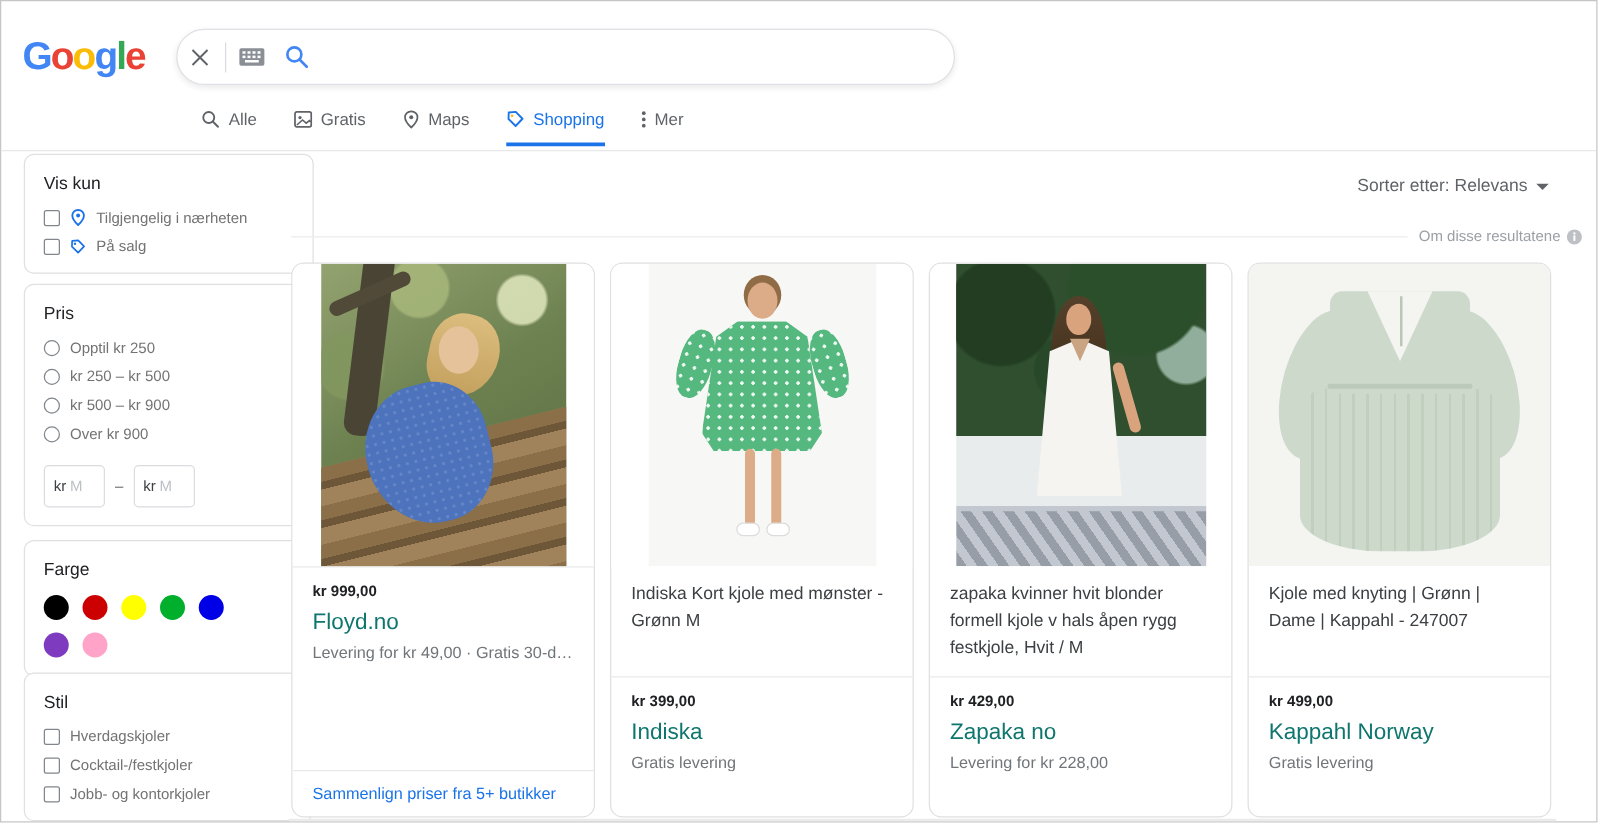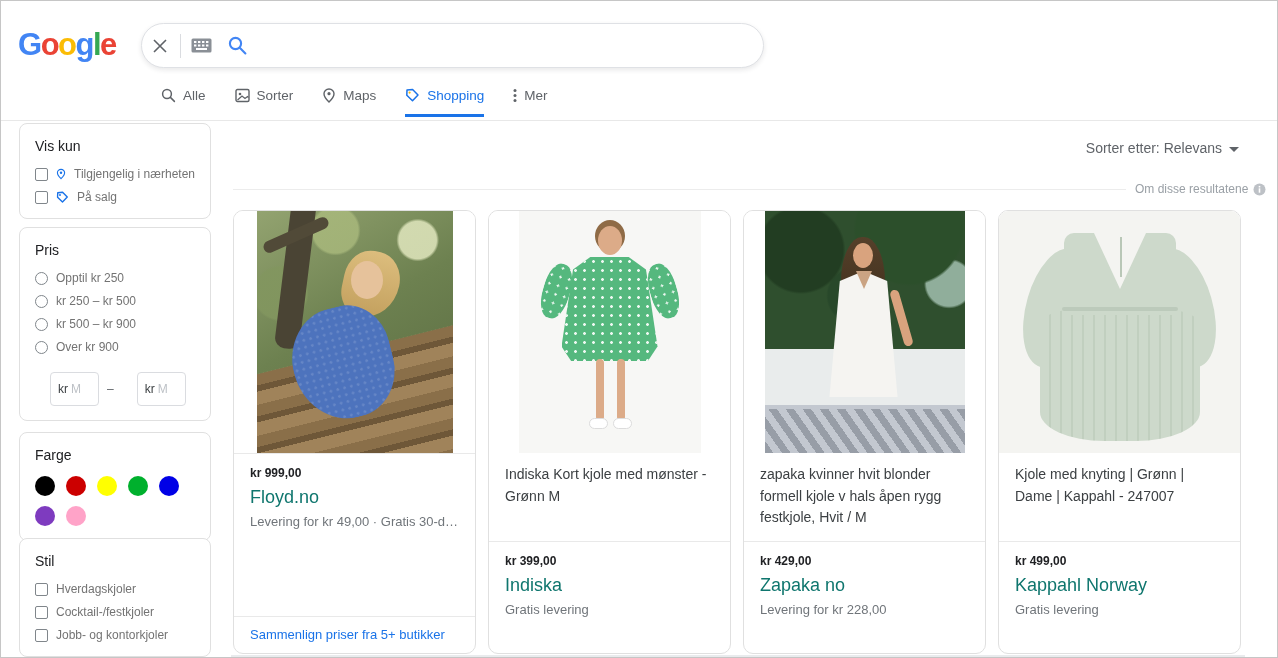--- a/index.html
+++ b/index.html
@@ -21,30 +21,30 @@
 
   
   .tabs { position:absolute; left:160px; top:87px; display:flex; gap:29px;
           font-size:13.5px; color:#5f6368; }
   .tab { display:flex; align-items:center; gap:7px; padding-bottom:11px; cursor:pointer;
          border-bottom:3px solid transparent; }
   .tab.active { color:#1a73e8; border-bottom-color:#1a73e8; }
   .hdr-divider { position:absolute; left:0; top:119px; width:1278px; height:1px; background:#e8e8e8; }
 
   
-  .scard { position:absolute; left:18px; width:192px; background:#fff;
+  .scard { position:absolute; left:18px; width:232px; background:#fff;
            border:1px solid #e0e0e0; border-radius:8px; padding:14px 15px; }
   .scard h3 { font-size:14px; font-weight:normal; color:#202124; margin-bottom:13px; }
   .opt-row { display:flex; align-items:center; gap:8px; margin-top:9px;
              font-size:12px; color:#737373; cursor:pointer; white-space:nowrap; }
   .cb { width:13px; height:13px; border:1px solid #80868b; border-radius:2px; flex:none; background:#fff; }
   .radio { width:13px; height:13px; border:1px solid #80868b; border-radius:50%; flex:none; background:#fff; }
   .price-row { display:flex; align-items:center; gap:8px; margin-top:18px; }
   .price-input { width:49px; height:30px; border:1px solid #dadce0; border-radius:4px;
-                 display:flex; align-items:center; padding:16px 7px; gap:3px; background:#fff;margin-left:15px; }
+                 display:flex; align-items:center; padding:16px 7px; gap:3px; background:#fff; }
   .price-input .cur { font-size:12px; color:#3c4043; }
   .price-input input { width:100%; min-width:0; border:none; outline:none; font-size:12px;
                        color:#202124; font-family:inherit; }
   .price-input input::placeholder { color:#bdc1c6; }
   .dash { color:#5f6368; font-size:12px; }
   .swatches { display:flex; flex-wrap:wrap; gap:10px 11px; width:152px; margin-top:4px; }
   .swatch { width:20px; height:20px; border-radius:50%; cursor:pointer; flex:none; }
 
   
   .sort { position:absolute; top:139px; right:38px; font-size:14px; color:#5f6368;
@@ -209,21 +209,21 @@
         <path d="M9.4 9.4 L13.4 13.4" stroke="#5f6368" stroke-width="1.5" stroke-linecap="round"></path>
       </svg>
     <span>Alle</span>
   </div>
   <div class="tab">
     <svg width="15" height="15" viewBox="0 0 15 15">
         <rect x="1" y="1.5" width="13" height="12" rx="1.5" fill="none" stroke="#5f6368" stroke-width="1.4"></rect>
         <circle cx="5" cy="6" r="1.3" fill="#5f6368"></circle>
         <path d="M2.5 12 L7 8 L10 10.5 L12.5 8.5 L13.5 9.5" fill="none" stroke="#5f6368" stroke-width="1.3"></path>
       </svg>
-    <span>Sorter</span>
+    <span>Gratis</span>
   </div>
   <div class="tab">
     <svg width="14" height="15" viewBox="0 0 14 15">
         <path d="M7 1 C4 1 2 3.2 2 5.7 C2 9.2 7 14 7 14 C7 14 12 9.2 12 5.7 C12 3.2 10 1 7 1 Z" fill="none" stroke="#5f6368" stroke-width="1.4"></path>
         <circle cx="7" cy="5.7" r="1.6" fill="#5f6368"></circle>
       </svg>
     <span>Maps</span>
   </div>
   <div class="tab active">
     <svg width="15" height="15" viewBox="0 0 15 15">

